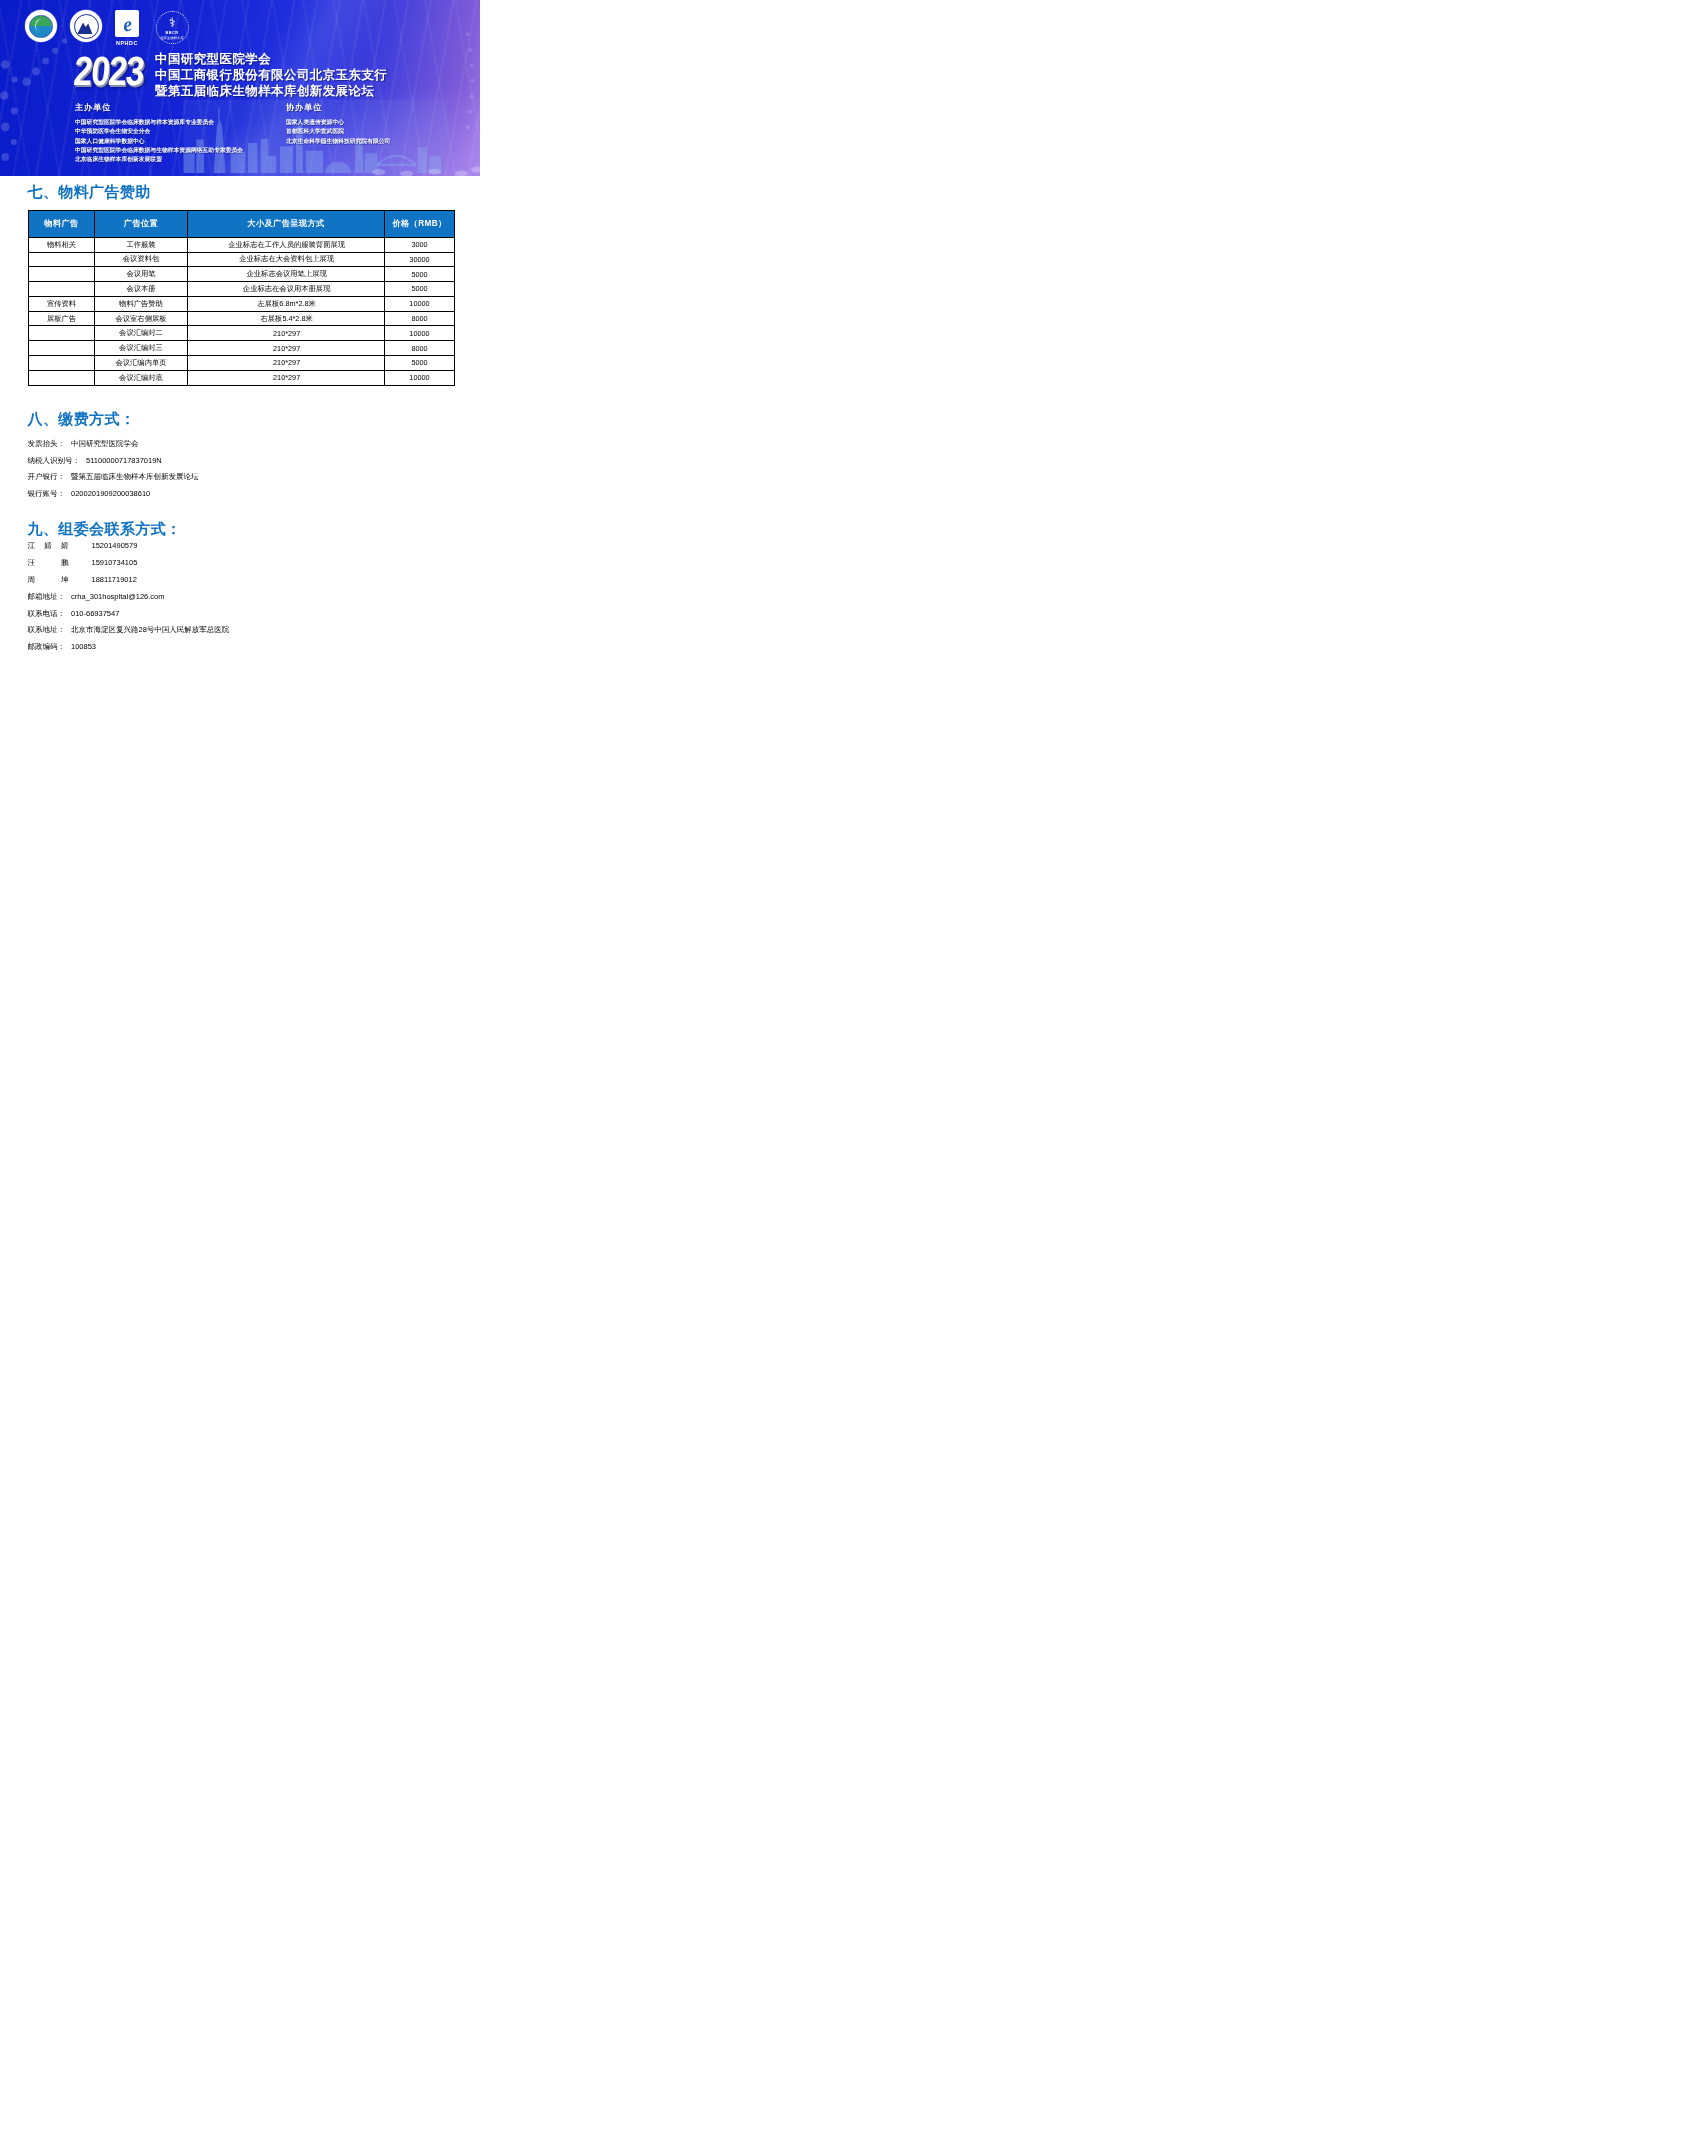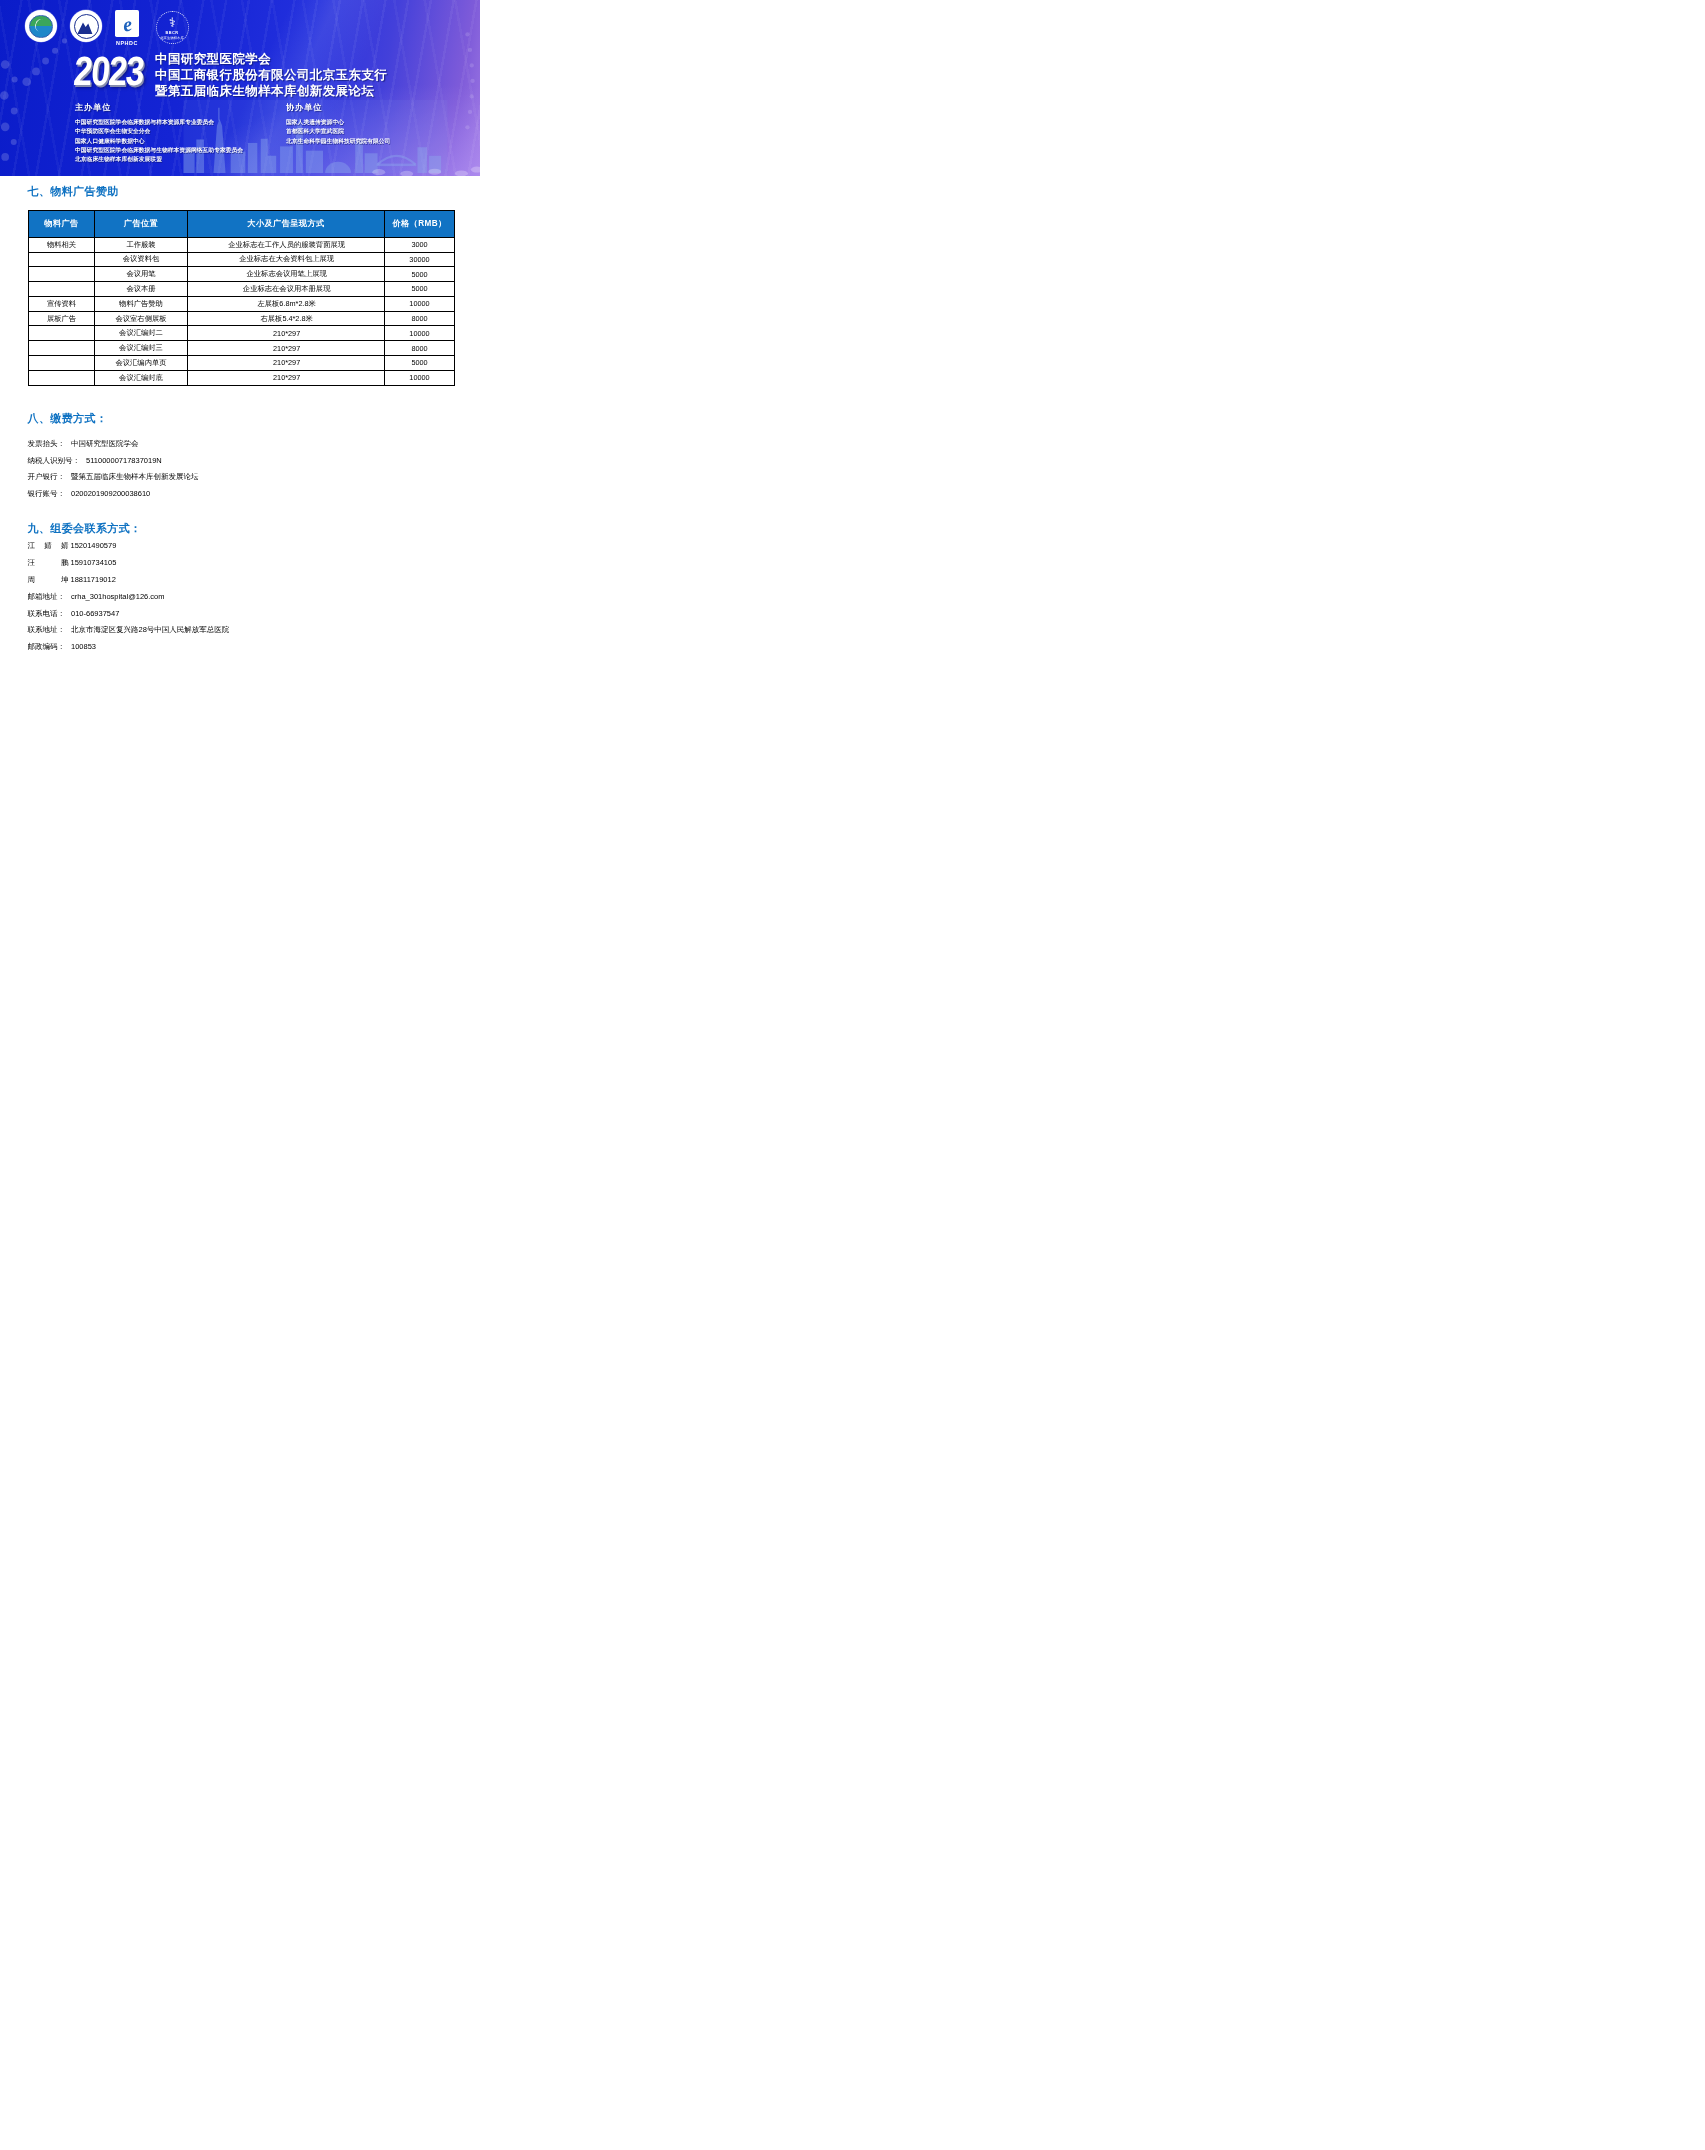--- a/index.html
+++ b/index.html
@@ -63,21 +63,21 @@
   .org-cohosts{left:286px;}
   .org-heading{font-size:8.2px;font-weight:bold;letter-spacing:0.9px;
     text-shadow:0.9px 0.9px 0.9px rgba(10,20,90,.6);margin-bottom:5.2px;}
   .org-item{font-size:5.8px;font-weight:bold;line-height:9.2px;white-space:nowrap;
     text-shadow:0.6px 0.6px 0.4px rgba(10,20,90,.6);}
   .skyline{position:absolute;left:183px;top:100px;pointer-events:none;}
   .dots{position:absolute;left:0;top:0;pointer-events:none;}
   
   .content{position:absolute;left:0;top:176px;width:480px;}
   .section-title{
-    color:#0f72c2;font-size:11px;font-weight:bold;letter-spacing:0.4px;
+    color:#0f72c2;font-size:15px;font-weight:bold;letter-spacing:0.4px;
     margin:0 0 0 27.5px;line-height:11.2px;
   }
   .t7{margin-top:9.5px;}
   .t8{margin-top:27px;}
   .t9{margin-top:23px;}
   table.sponsor{
     border-collapse:collapse;table-layout:fixed;
     margin:13px 0 0 28px;width:426px;
   }
   table.sponsor col.c1{width:66px;}
@@ -93,21 +93,21 @@
     border-style:solid;border-color:#000;border-width:1.1px 0.6px;
     padding:0 0.9px;white-space:nowrap;overflow:hidden;
   }
   table.sponsor td.left{text-align:center;padding-left:2.2px;}
   table.sponsor{border:1.1px solid #000;}
   .info-line{margin:6.5px 0 0 27.5px;font-size:7.5px;line-height:10.3px;white-space:nowrap;}
   .first-info{margin-top:15px;}
   .info-label{margin-right:6px;}
   .contact-line{margin:6.9px 0 0 27.5px;font-size:7.5px;line-height:10.3px;}
   .contacts{margin-top:5.2px;}
-  .contact-name{display:inline-block;width:41px;text-align:justify;text-align-last:justify;margin-right:2px;}
+  .contact-name{display:inline-block;width:41px;text-align:justify;text-align-last:justify;margin-right:23px;}
 </style>
 </head>
 <body>
 
 <div>
 
   <header class="banner">
 
     <svg class="skyline" width="265" height="73" viewBox="0 0 615 170">
       <rect x="0" y="0" width="615" height="170" fill="rgba(130,160,240,0.10)"></rect>

